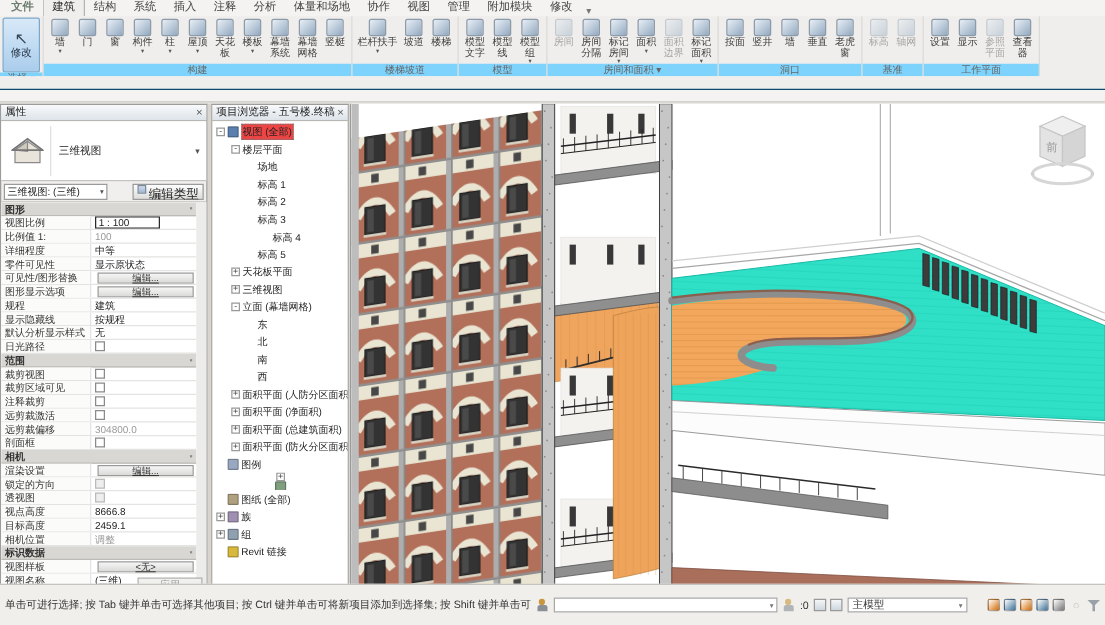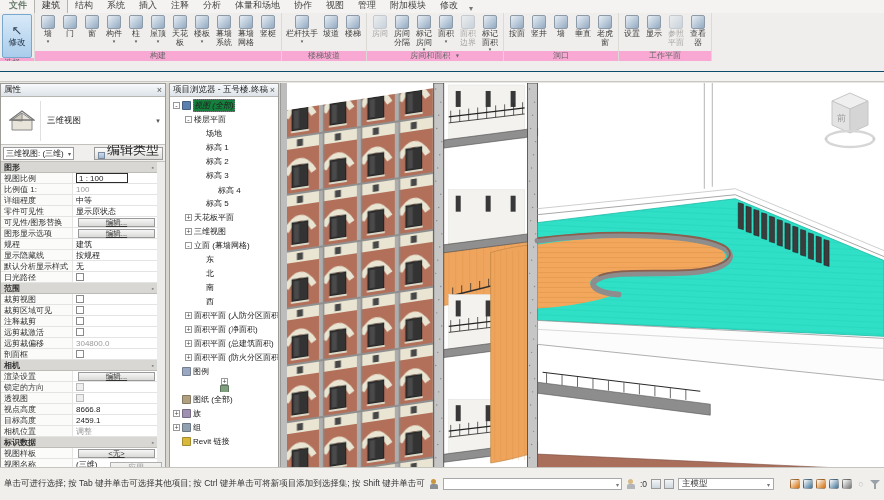--- a/index.html
+++ b/index.html
@@ -16,21 +16,21 @@
   .tab-extra{margin-left:4px;color:#777;font-size:8px;}
   .rbody{height:48px;display:flex;overflow:hidden;}
   .rpanel{display:flex;flex-direction:column;border-right:1px solid #dcdad5;}
   .rbtns{flex:1;display:flex;align-items:stretch;padding:1px 2px 0 2px;}
   .rbtn{width:22px;display:flex;flex-direction:column;align-items:center;text-align:center;
         font-size:8px;line-height:8.5px;color:#3b3b3b;overflow:hidden;}
   .rbtn.wide{width:36px;}
   .rbtn .ricon{width:14px;height:14px;margin:1px 0 1px 0;border:1px solid #8d9aa8;border-radius:2px;
         background:linear-gradient(135deg,#e8eef5 0%,#b9c9d9 55%,#93a9c0 100%);flex:none;}
   .rbtn.dis{opacity:.42;}
-  .rlabelrow{height:10px;font-size:8px;color:#666;text-align:center;line-height:10px;background:#f9a8d4;white-space:nowrap;overflow:hidden;font-family:Liberation Mono, monospace;}
+  .rlabelrow{height:10px;font-size:8px;color:#666;text-align:center;line-height:10px;background:#7dd3fc;white-space:nowrap;overflow:hidden;}
   .selpanel .rbtns{justify-content:center;}
   .modifybtn{width:30px;height:44px;display:flex;flex-direction:column;align-items:center;justify-content:center;
         background:linear-gradient(#d8e9f8,#aacdec);border:1px solid #7aa7cc;border-radius:2px;font-size:8.5px;color:#234;}
   .modifybtn .cursor{font-size:13px;line-height:13px;color:#345;}
   .drop{font-size:5px;color:#555;line-height:4px;}
   
   .optionsbar{position:absolute;left:0;top:72px;width:884px;height:10px;background:#f4f3f1;border-bottom:1px solid #c9c7c2;}
   
   .main{position:absolute;left:0;top:83px;right:0;bottom:16px;background:#d8d5cf;}
   .palette{position:absolute;top:0;bottom:0;background:#f0efed;border:1px solid #9e9c98;}
@@ -39,21 +39,21 @@
   .ptitle .x{margin-left:auto;color:#555;font-size:9px;cursor:default;}
   .props{left:0;width:166px;}
   .typesel{height:48px;background:#fff;border-bottom:1px solid #c4c2be;display:flex;align-items:center;position:relative;}
   .typesel .tsicon{width:38px;height:40px;margin:2px;border-right:1px solid #e0e0e0;display:flex;align-items:center;justify-content:center;}
   .typesel .tstext{font-size:8.5px;color:#222;padding-left:4px;}
   .typesel .tsarrow{position:absolute;right:2px;top:2px;bottom:2px;width:10px;display:flex;align-items:center;justify-content:center;color:#555;font-size:7px;}
   .instrow{height:17px;display:flex;align-items:center;padding:1px 2px;gap:20px;border-bottom:1px solid #c4c2be;}
   .instsel{flex:1;height:13px;background:#fff;border:1px solid #9a9a9a;font-size:8px;display:flex;align-items:center;padding:0 2px;color:#222;position:relative;}
   .instsel .ar{margin-left:auto;font-size:6px;color:#555;}
   .edittype{height:13px;border:1px solid #9a9a9a;background:linear-gradient(#fdfdfd,#dcdcda);
-        font-size:13px;display:flex;align-items:flex-end;gap:2px;padding:0 3px;color:#222;}
+        font-size:10px;display:flex;align-items:flex-start;gap:2px;padding:0 3px;color:#222;}
   .etgrid{width:7px;height:7px;border:1px solid #7a8aa0;background:
         linear-gradient(#cfdcec,#9fb6cf);}
   .pgrid{position:absolute;left:0;top:78px;right:0;bottom:15px;background:#fff;overflow:hidden;border-right:8px solid #ececea;}
   .ghdr{height:11px;background:#d8d7d3;border-bottom:1px solid #bdbbb6;display:flex;align-items:center;
         font-weight:bold;font-size:8px;color:#333;padding:0 3px;}
   .ghdr .pin{margin-left:auto;color:#8a8a8a;font-size:7px;}
   .prow{height:11px;display:flex;border-bottom:1px solid #e4e4e2;font-size:8px;}
   .plabel{width:72px;padding-left:3px;color:#333;border-right:1px solid #e4e4e2;display:flex;align-items:center;
         white-space:nowrap;overflow:hidden;background:#fbfbfa;}
   .pval{flex:1;display:flex;align-items:center;padding-left:3px;color:#222;white-space:nowrap;overflow:hidden;}
@@ -68,21 +68,21 @@
   .phelp{color:#1a56a8;text-decoration:underline;font-size:8px;}
   .applybtn{margin-left:auto;width:52px;height:28px;border:1px solid #b0b0ae;background:linear-gradient(#f2f2f1,#dddddb);
         color:#9a9a9a;font-size:8px;text-align:center;line-height:10px;}
   
   .browser{left:169px;width:110px;}
   .tree{position:absolute;left:0;top:13px;right:0;bottom:9px;background:#fff;overflow:hidden;padding-top:1px;}
   .tnode{height:14px;display:flex;align-items:center;font-size:8px;color:#222;white-space:nowrap;overflow:hidden;}
   .texp{width:7px;height:7px;border:1px solid #999;background:#fff;font-size:7px;line-height:5px;text-align:center;color:#444;flex:none;margin-right:2px;}
   .texp.none{border:none;background:transparent;}
   .tico{width:9px;height:9px;border-radius:1px;flex:none;margin-right:2px;border:1px solid rgba(0,0,0,.25);}
-  .tnode.sel .tlabel{border:1px dotted #777;background:#15803d;font-style:italic;}
+  .tnode.sel .tlabel{border:1px dotted #777;background:#ef4444;}
   .hscroll{position:absolute;left:0;right:0;bottom:0;height:9px;background:#f0efed;border-top:1px solid #c4c2be;display:flex;align-items:center;}
   .hscroll .arrow{width:9px;text-align:center;font-size:6px;color:#555;}
   .hscroll .track{flex:1;height:7px;background:#e4e2de;position:relative;}
   .hscroll .thumb{position:absolute;left:2px;top:0;width:55%;height:7px;background:#cfccc6;border:1px solid #b3b0aa;}
   
   .canvas{position:absolute;left:280px;top:0;right:0;bottom:0;background:#fff;border-left:1px solid #9a9a98;overflow:hidden;}
   .canvas svg.model{position:absolute;left:0;top:0;width:100%;height:100%;}
   .viewcube{position:absolute;right:6px;top:4px;width:56px;height:70px;}
   .vcb{position:absolute;left:0;bottom:0;height:15px;background:#f1f0ee;border:1px solid #b5b3ae;border-left:none;border-bottom:none;
         display:flex;align-items:center;padding:0 3px;gap:3px;}
@@ -207,20 +207,38 @@
             </div>
             <div class="rbtn">
               <div class="ricon"></div>
               <span>楼梯</span>
             </div>
           </div>
           <div class="rlabelrow">楼梯坡道</div>
         </div>
         <div class="rpanel">
           <div class="rbtns">
+            <div class="rbtn">
+              <div class="ricon"></div>
+              <span>模型文字</span>
+            </div>
+            <div class="rbtn">
+              <div class="ricon"></div>
+              <span>模型线</span>
+            </div>
+            <div class="rbtn">
+              <div class="ricon"></div>
+              <span>模型组</span>
+              <span class="drop">▾</span>
+            </div>
+          </div>
+          <div class="rlabelrow">模型</div>
+        </div>
+        <div class="rpanel">
+          <div class="rbtns">
             <div class="rbtn dis">
               <div class="ricon"></div>
               <span>房间</span>
             </div>
             <div class="rbtn">
               <div class="ricon"></div>
               <span>房间分隔</span>
             </div>
             <div class="rbtn">
               <div class="ricon"></div>
@@ -261,20 +279,33 @@
             <div class="rbtn">
               <div class="ricon"></div>
               <span>垂直</span>
             </div>
             <div class="rbtn">
               <div class="ricon"></div>
               <span>老虎窗</span>
             </div>
           </div>
           <div class="rlabelrow">洞口</div>
+        </div>
+        <div class="rpanel">
+          <div class="rbtns">
+            <div class="rbtn dis">
+              <div class="ricon"></div>
+              <span>标高</span>
+            </div>
+            <div class="rbtn dis">
+              <div class="ricon"></div>
+              <span>轴网</span>
+            </div>
+          </div>
+          <div class="rlabelrow">基准</div>
         </div>
         <div class="rpanel">
           <div class="rbtns">
             <div class="rbtn">
               <div class="ricon"></div>
               <span>设置</span>
             </div>
             <div class="rbtn">
               <div class="ricon"></div>
               <span>显示</span>

